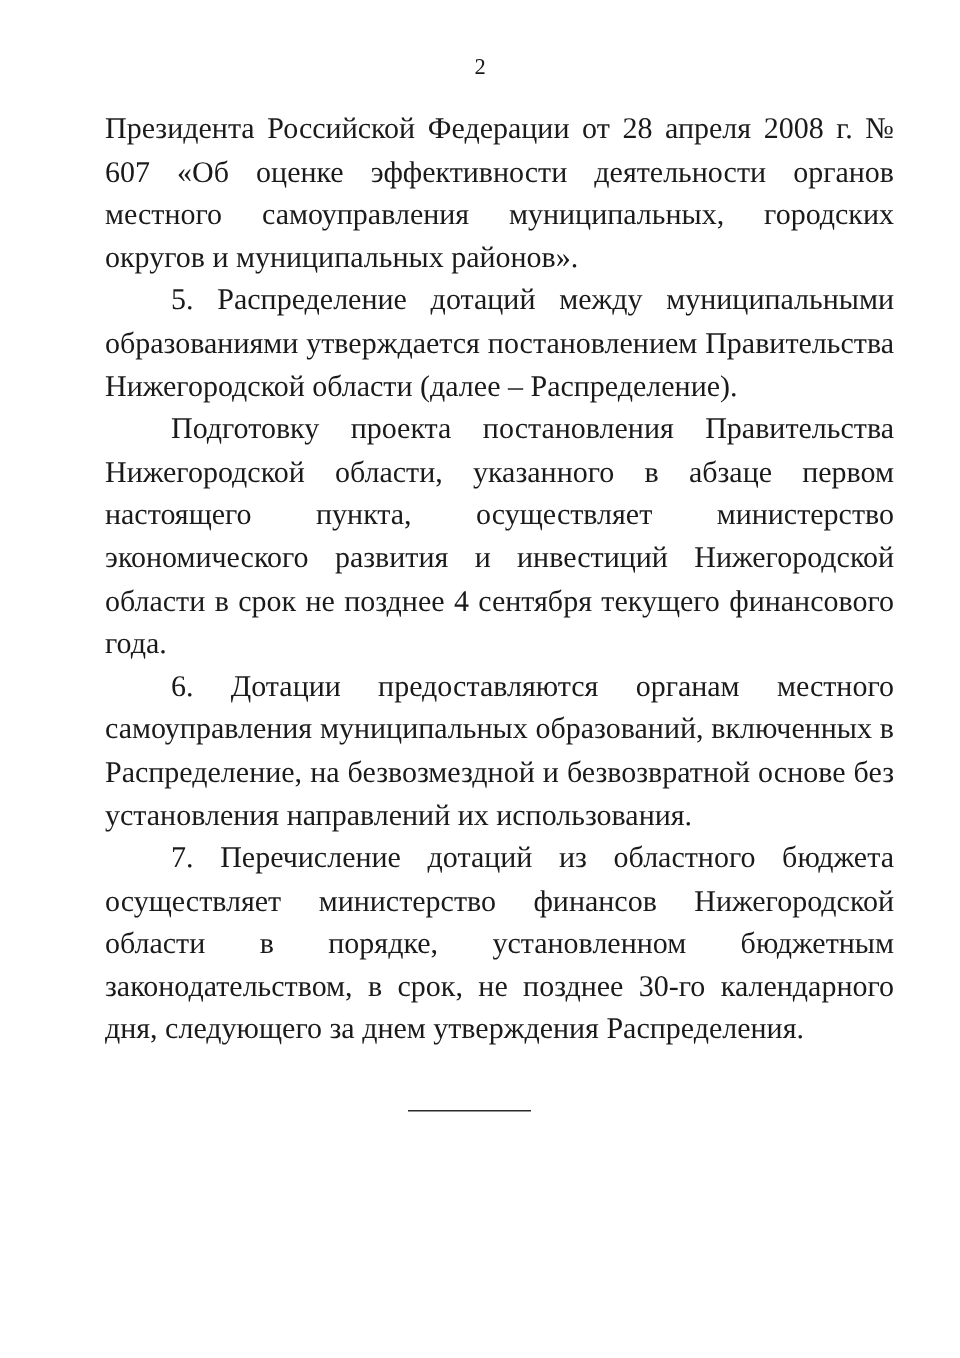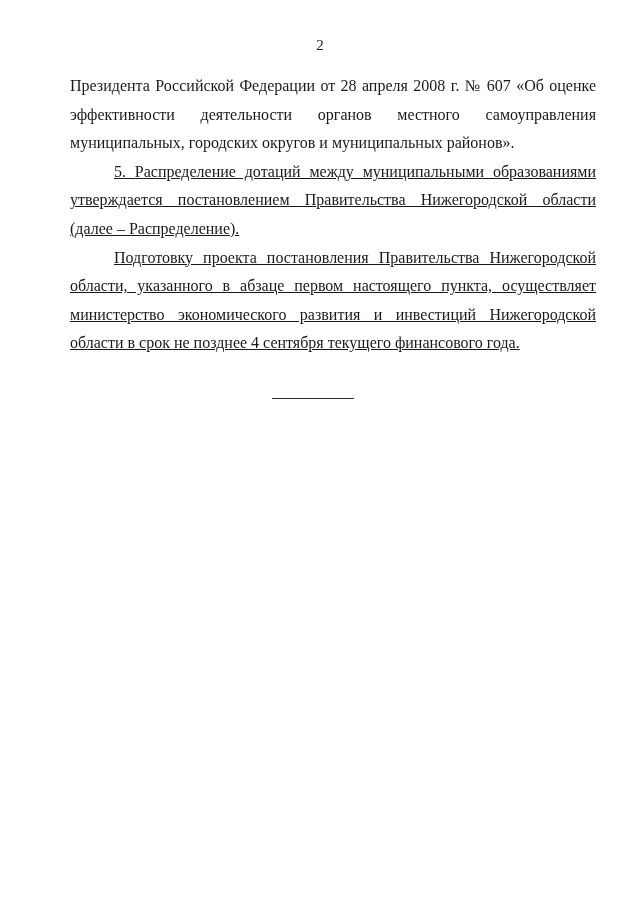--- a/index.html
+++ b/index.html
@@ -28,30 +28,29 @@
     line-height: 18px;
     margin: 0 0 18px 0;
     padding-right: 26px;
     color: #1a1a1a;
   }
   .doc-body {
     width: 526px;
   }
   p.para {
     margin: 0;
-    font-size: 16px;
+    font-size: 20px;
     line-height: 28.6px;
     text-align: justify;
     text-justify: inter-word;
     color: #1a1a1a;
     hyphens: none;
   }
   p.indent {
     text-indent: 44px;
-    text-decoration: underline;
   }
   .divider-wrap {
     margin-top: 30px;
     text-align: center;
     padding-right: 40px;
   }
   .divider {
     display: inline-block;
     width: 82px;
     height: 0;
@@ -66,20 +65,22 @@
 <body>
 
 <div class="page">
 
   <div class="page-number">2</div>
 
   <div class="doc-body">
     <p class="para">Президента Российской Федерации от 28 апреля 2008 г. № 607 «Об оценке эффективности деятельности органов местного самоуправления муниципальных, городских округов и муниципальных районов».</p>
     <p class="para indent">5. Распределение дотаций между муниципальными образованиями утверждается постановлением Правительства Нижегородской области (далее – Распределение).</p>
     <p class="para indent">Подготовку проекта постановления Правительства Нижегородской области, указанного в абзаце первом настоящего пункта, осуществляет министерство экономического развития и инвестиций Нижегородской области в срок не позднее 4 сентября текущего финансового года.</p>
+    <p class="para indent">6. Дотации предоставляются органам местного самоуправления муниципальных образований, включенных в Распределение, на безвозмездной и безвозвратной основе без установления направлений их использования.</p>
+    <p class="para indent">7. Перечисление дотаций из областного бюджета осуществляет министерство финансов Нижегородской области в порядке, установленном бюджетным законодательством, в срок, не позднее 30-го календарного дня, следующего за днем утверждения Распределения.</p>
 
     <div class="divider-wrap">
       <span class="divider"></span>
     </div>
 
     <div class="blank-area"></div>
   </div>
 
 </div>
 

